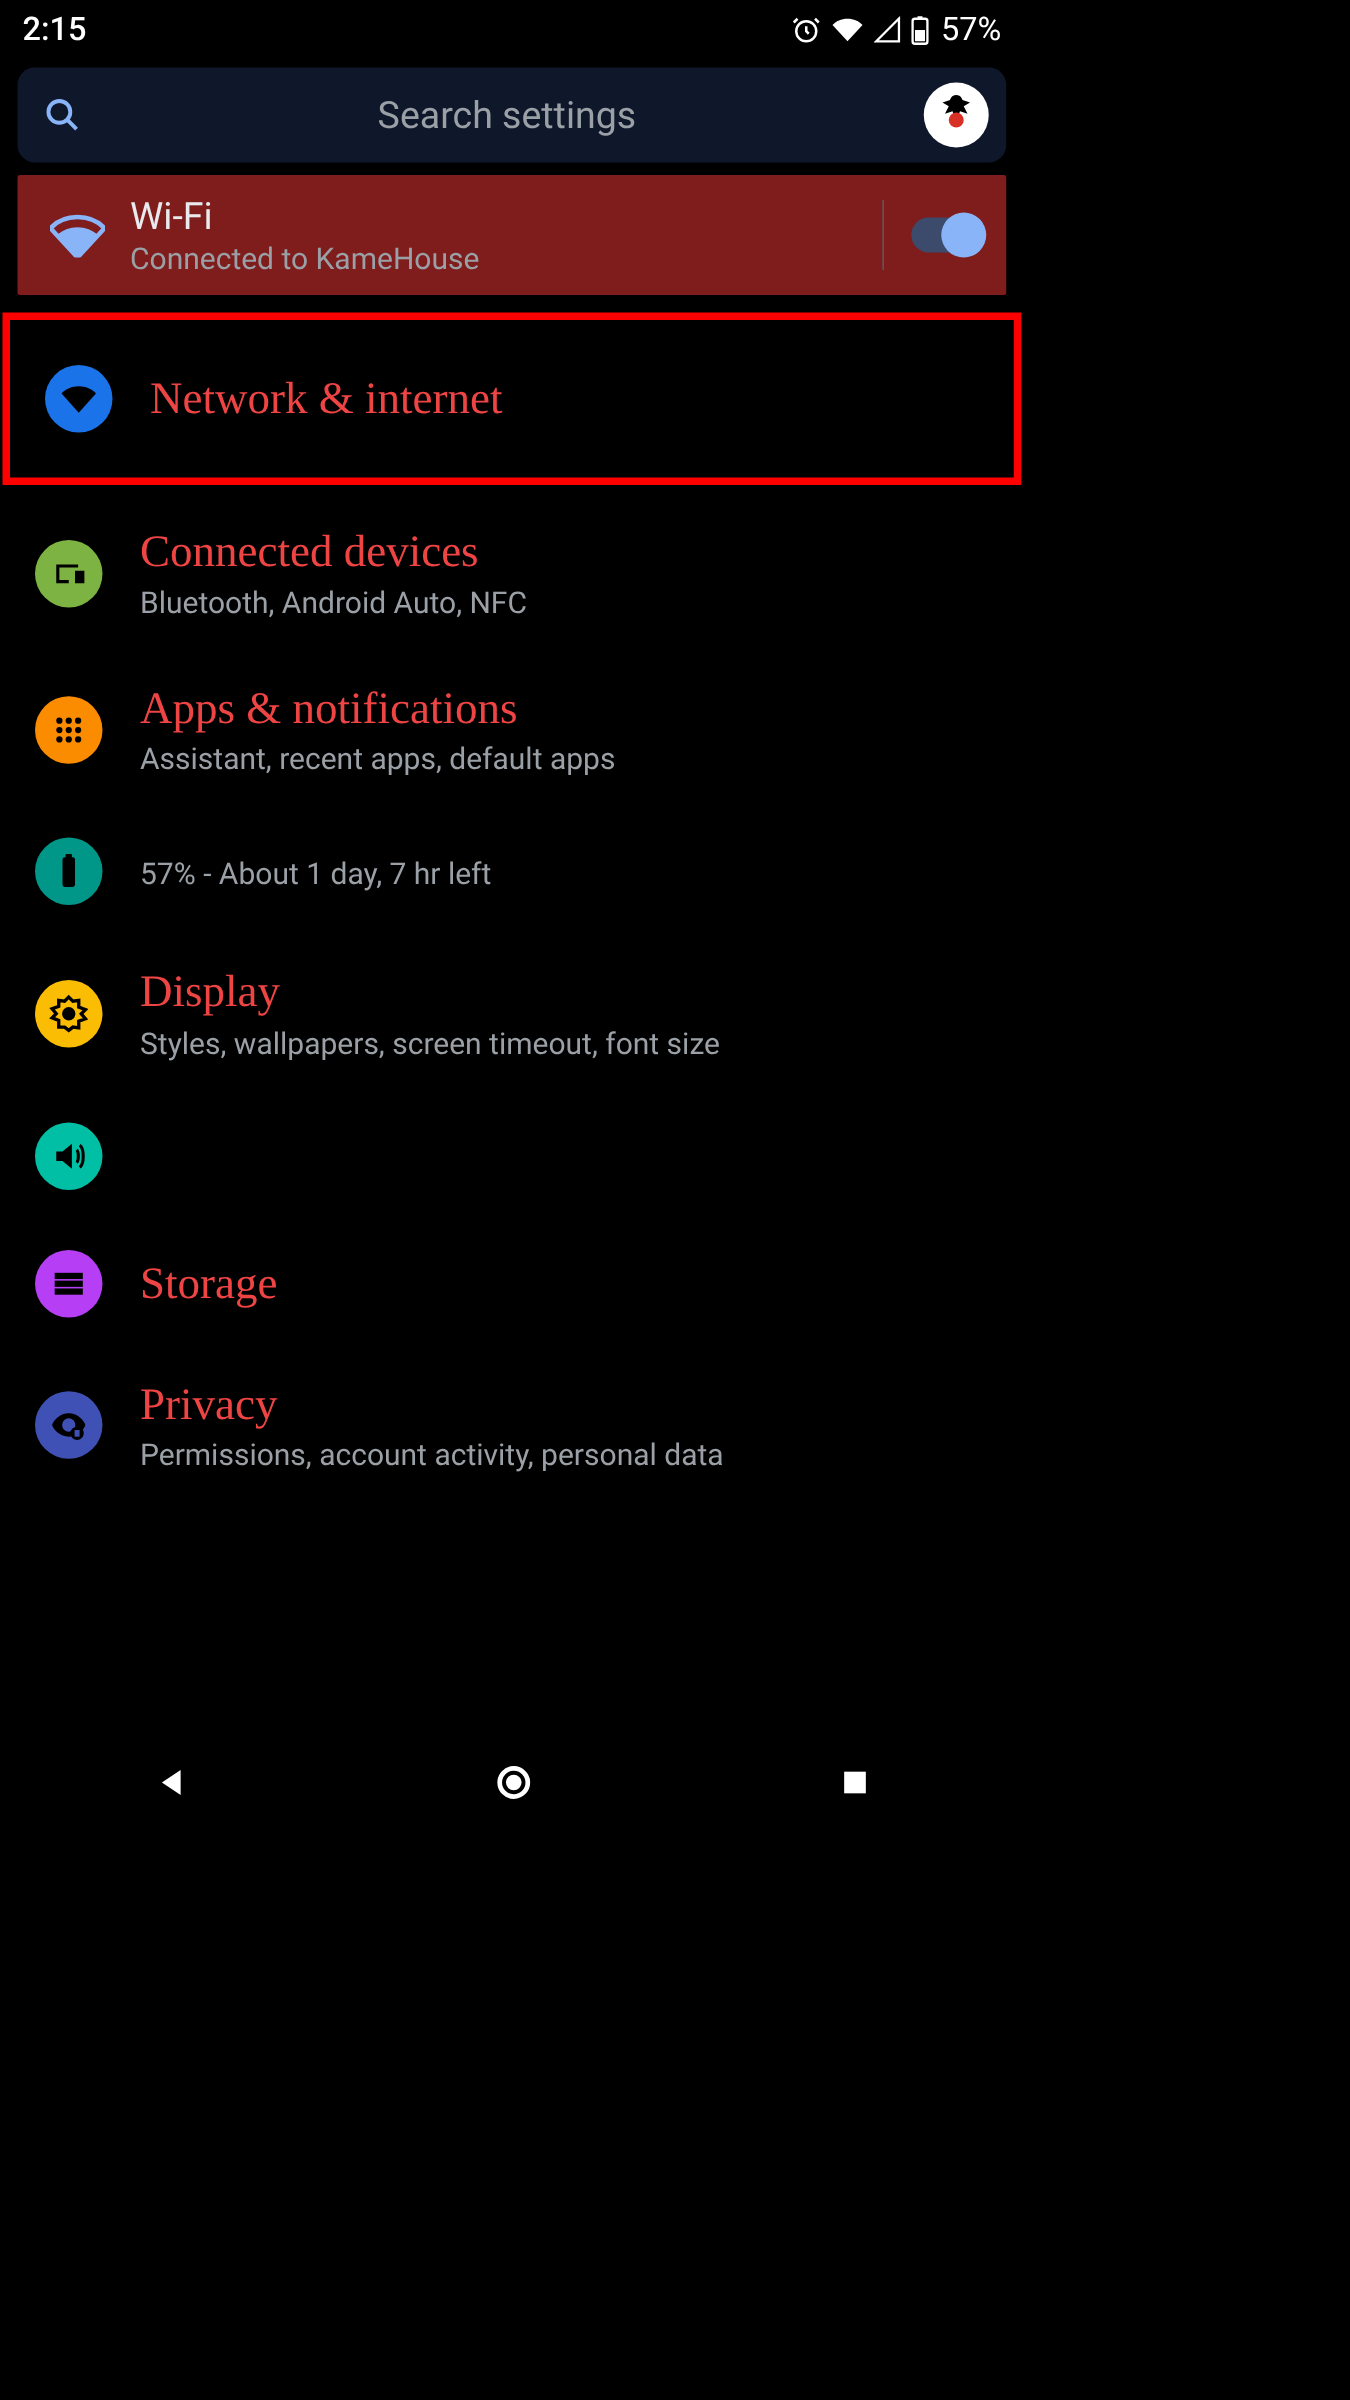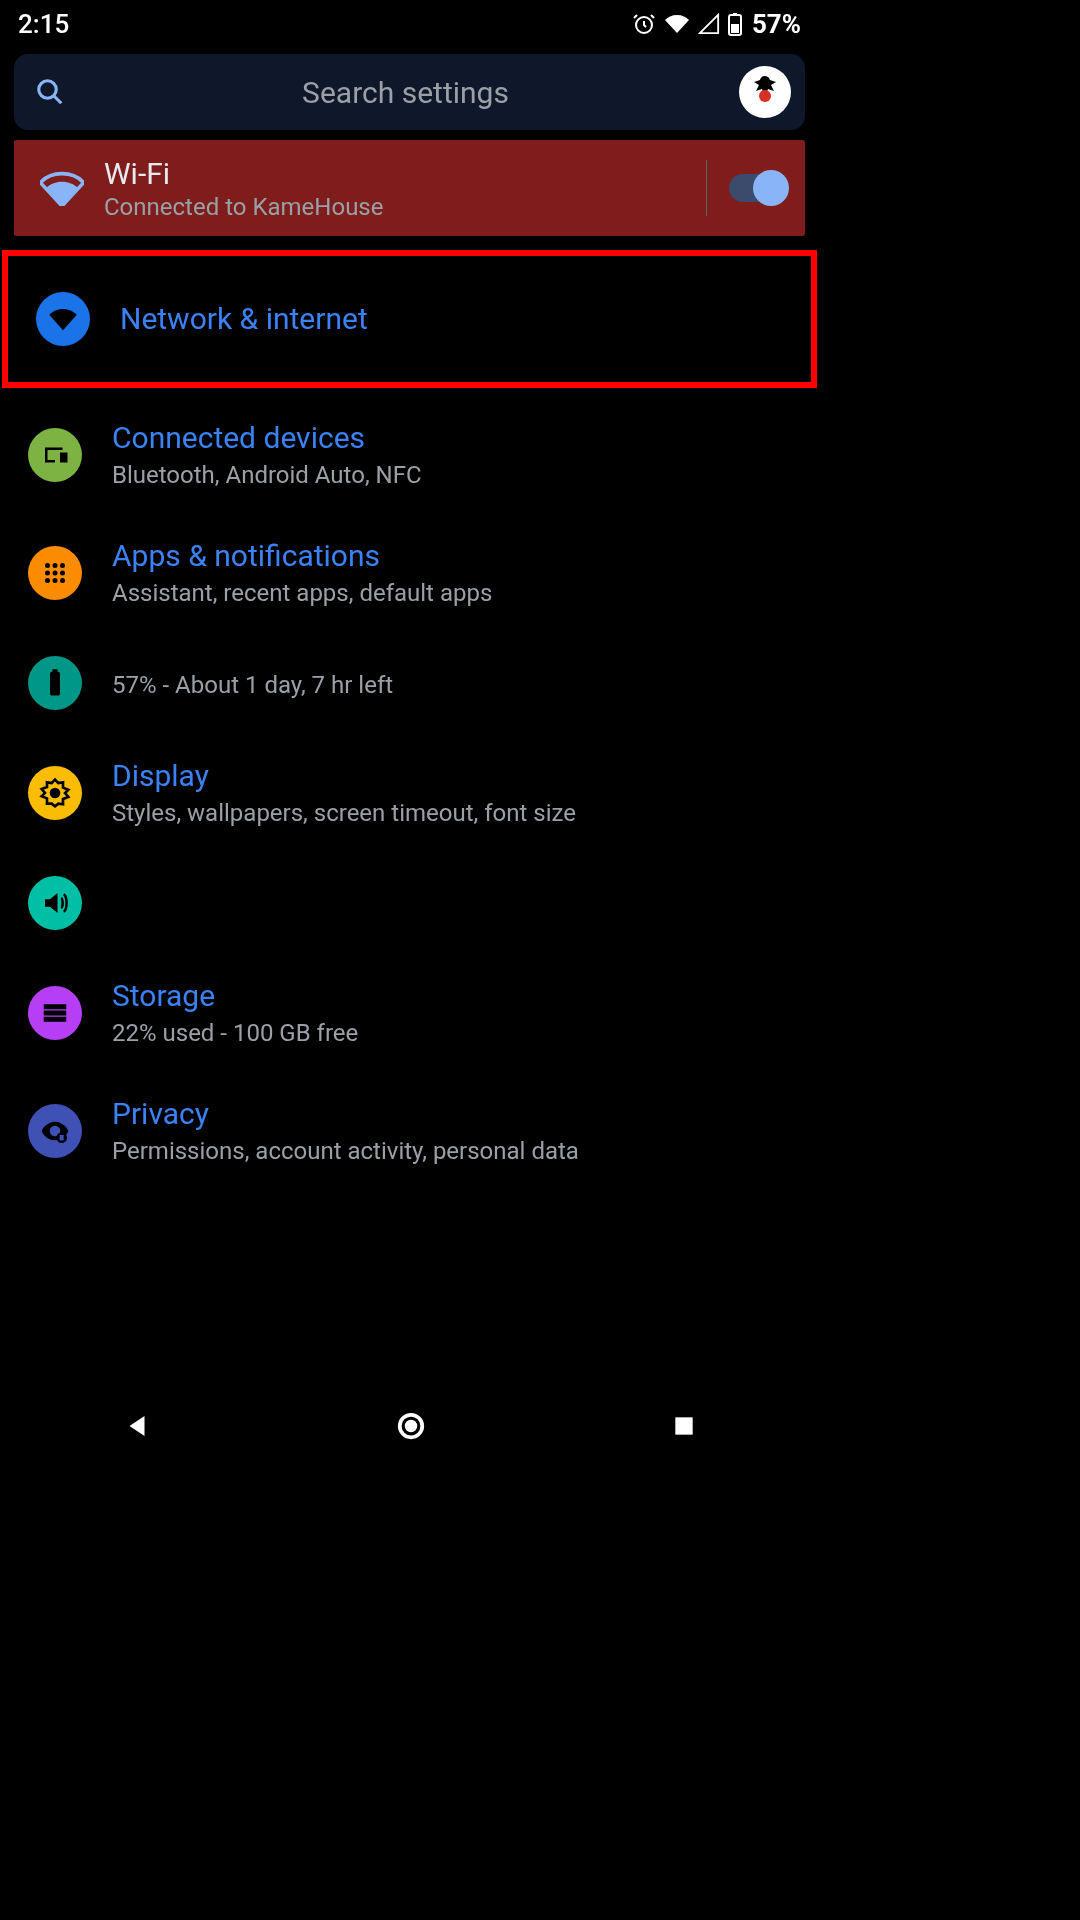--- a/index.html
+++ b/index.html
@@ -15,21 +15,21 @@
   .status-bar {
     display: flex;
     justify-content: space-between;
     align-items: center;
     padding: 8px 18px 4px 18px;
     height: 44px;
   }
   .status-time { font-size: 26px; font-weight: 500; color: #fff; }
   .status-right { display: flex; align-items: center; gap: 8px; }
   .status-right svg { display: block; }
-  .status-batt-text { font-size: 26px; font-weight: 700; color: #fff; margin-left: 2px; }
+  .status-batt-text { font-size: 26px; font-weight: 400; color: #fff; margin-left: 2px; }
 
   .search-card {
     margin: 10px 14px 10px 14px;
     background: #0f172a;
     border-radius: 14px;
     height: 76px;
     display: flex;
     align-items: center;
     padding: 0 14px;
   }
@@ -85,21 +85,21 @@
     padding: 24px 18px 24px 28px;
   }
   .row-icon {
     width: 54px; height: 54px;
     border-radius: 50%;
     display: flex; align-items: center; justify-content: center;
     margin-right: 30px;
     flex-shrink: 0;
   }
   .row-texts { flex: 1; min-width: 0; }
-  .row-title { font-size: 30px; color: #3b82f6; line-height: 1.2; }
+  .row-title { font-size: 36px; color: #ef4444; line-height: 1.2; font-family: Liberation Serif, serif; }
   .row-sub { font-size: 24px; color: #9aa0a6; margin-top: 4px; line-height: 1.25; }
 
   .ic-blue { background: #1a73e8; }
   .ic-green { background: #7cb342; }
   .ic-orange { background: #fb8c00; }
   .ic-teal { background: #009688; }
   .ic-amber { background: #fbbc04; }
   .ic-cyan { background: #00bfa5; }
   .ic-purple { background: #b63ef5; }
   .ic-indigo { background: #3f51b5; }
@@ -259,21 +259,20 @@
     <div class="row">
       <div class="row-icon ic-purple">
         <svg width="30" height="30" viewBox="0 0 24 24" fill="#000">
           <rect x="3" y="5" width="18" height="4"></rect>
           <rect x="3" y="10" width="18" height="4"></rect>
           <rect x="3" y="15" width="18" height="4"></rect>
         </svg>
       </div>
       <div class="row-texts">
         <div class="row-title">Storage</div>
-        <div class="row-sub">22% used - 100 GB free</div>
       </div>
     </div>
     <div class="row">
       <div class="row-icon ic-indigo">
         <svg width="32" height="32" viewBox="0 0 24 24" fill="#000">
           <path d="M12 5C7 5 3 9 2 12c1 3 5 7 10 7s9-4 10-7c-1-3-5-7-10-7zm0 11a4 4 0 110-8 4 4 0 010 8z"></path>
           <circle cx="17" cy="17" r="4" fill="#000"></circle>
           <rect x="15.5" y="15" width="3" height="4" fill="#3f51b5"></rect>
         </svg>
       </div>

